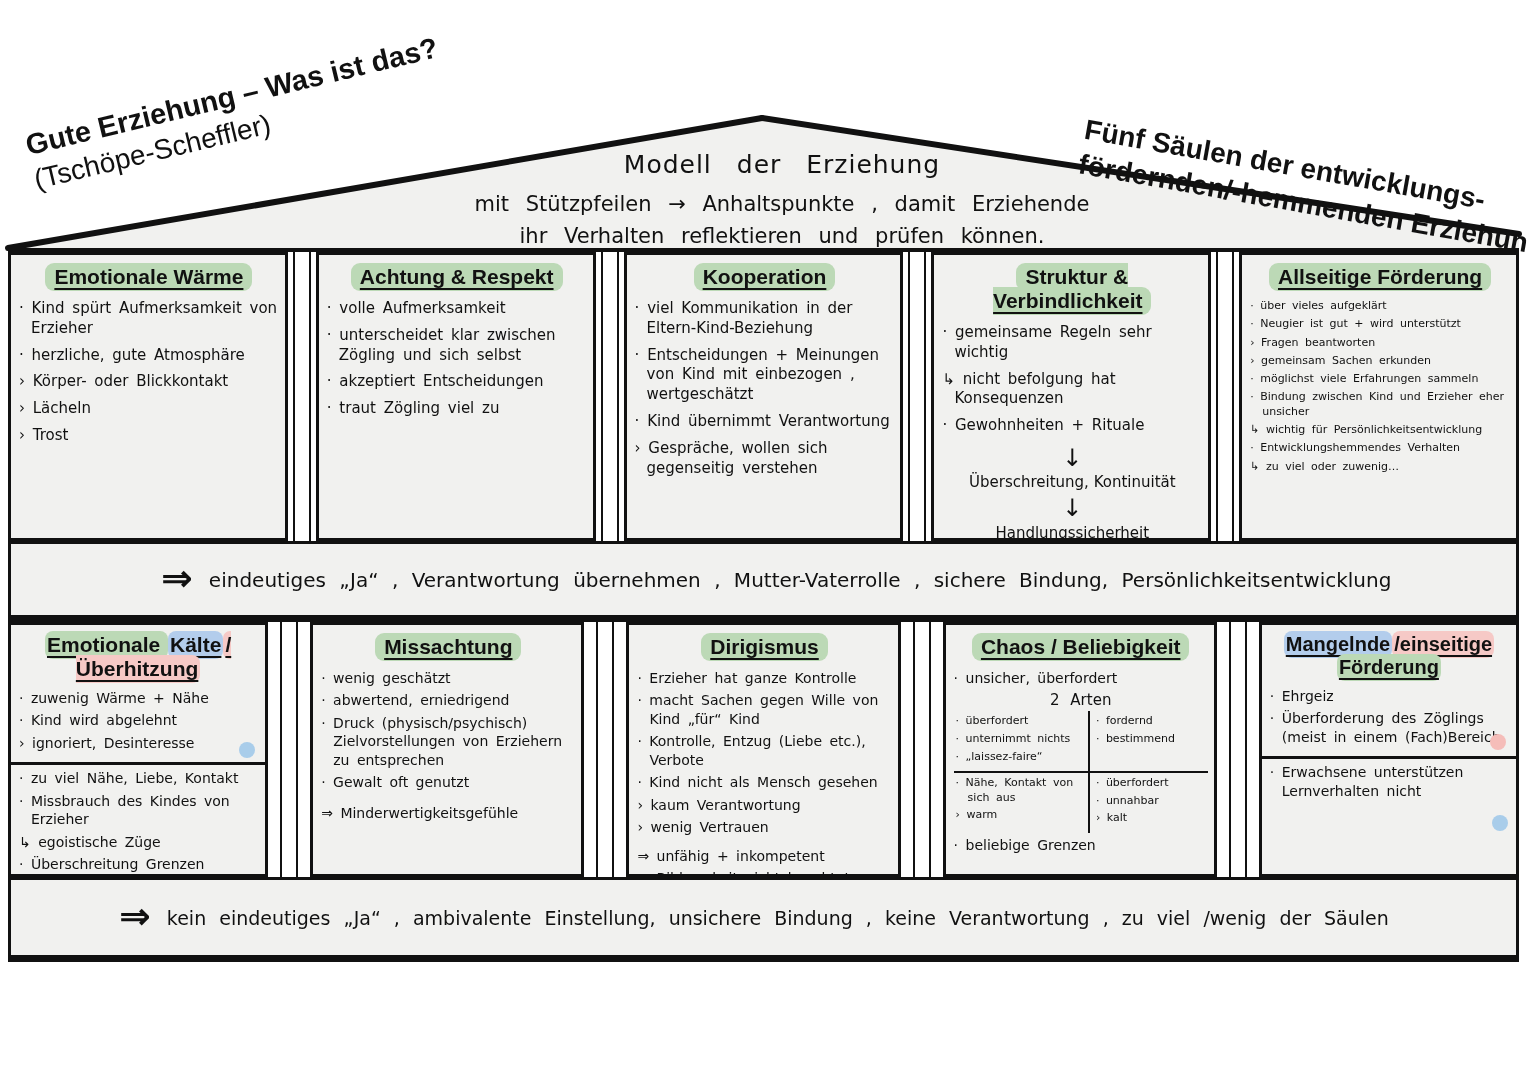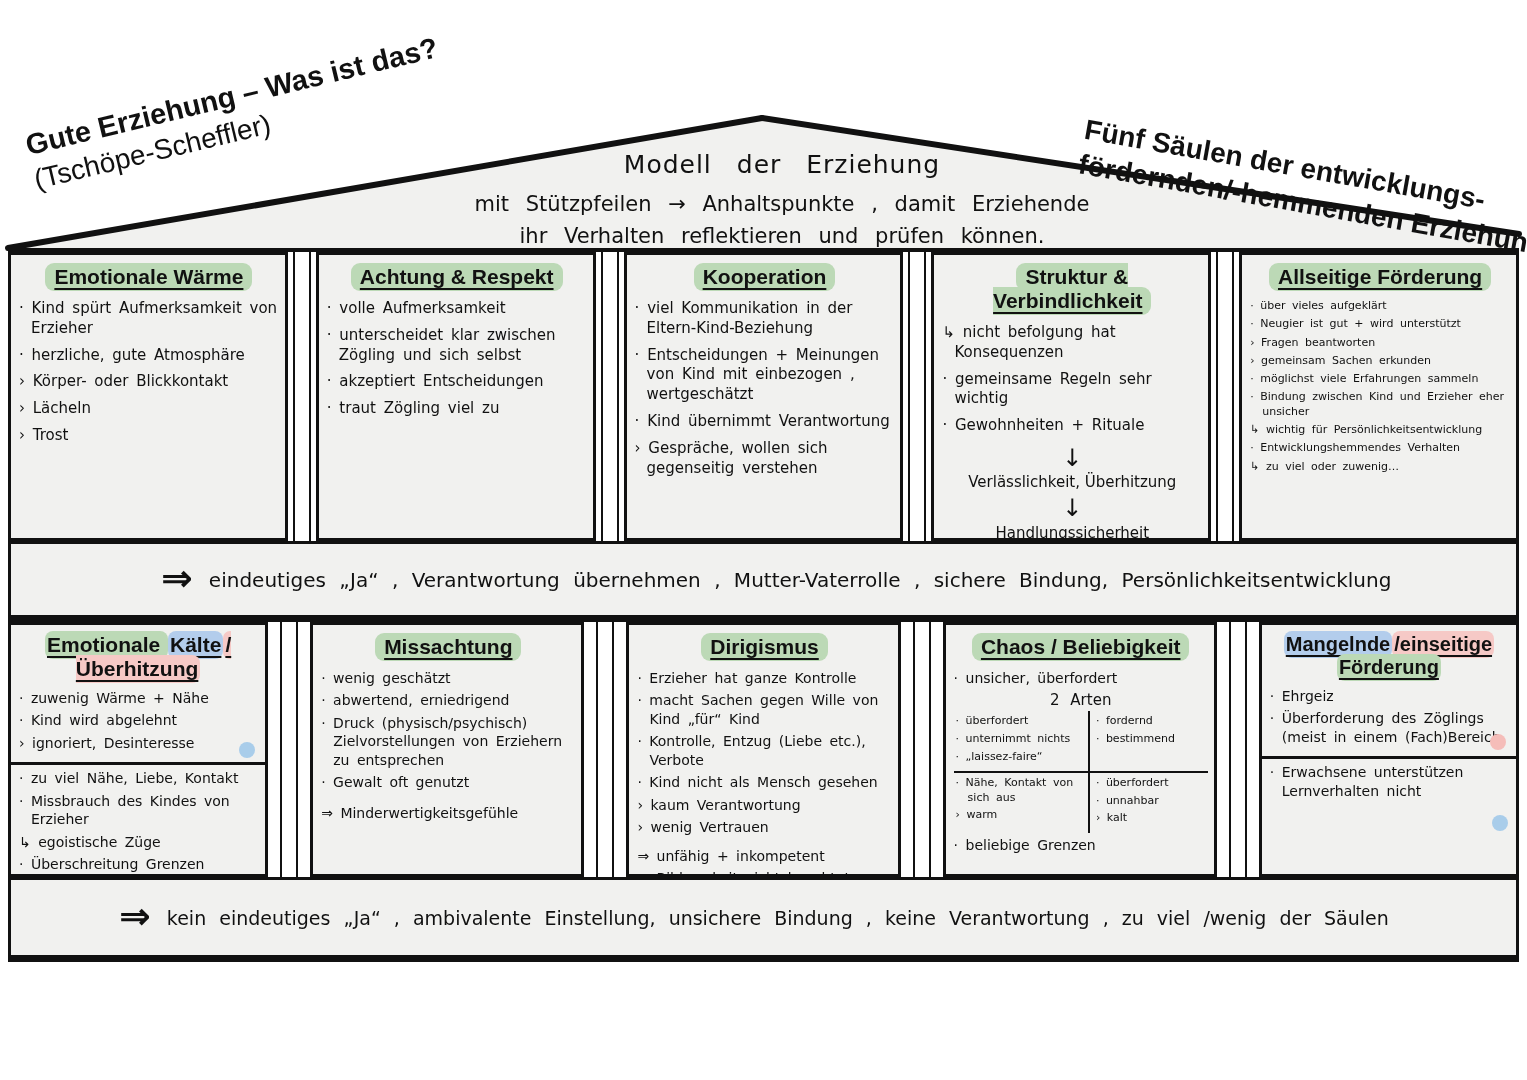--- a/index.html
+++ b/index.html
@@ -124,26 +124,26 @@
         <div class="ptitle"><span class="hl hl-green">Kooperation</span></div>
         <div class="li">· viel Kommunikation in der Eltern-Kind-Beziehung</div>
         <div class="li">· Entscheidungen + Meinungen von Kind mit einbezogen , wertgeschätzt</div>
         <div class="li">· Kind übernimmt Verantwortung</div>
         <div class="li">› Gespräche, wollen sich gegenseitig verstehen</div>
       </div>
       <div class="gap"></div>
 
       <div class="pillar p3">
         <div class="ptitle"><span class="hl hl-green">Struktur &amp; Verbindlichkeit</span></div>
+        <div class="li">· gemeinsame Regeln sehr wichtig</div>
         <div class="li">↳ nicht befolgung hat Konsequenzen</div>
-        <div class="li">· gemeinsame Regeln sehr wichtig</div>
         <div class="li">· Gewohnheiten + Rituale</div>
         <div class="flow">
           <div class="fa">↓</div>
-          <div class="fl">Verlässlichkeit, Überhitzung</div>
+          <div class="fl">Überschreitung, Kontinuität</div>
           <div class="fa">↓</div>
           <div class="fl">Handlungssicherheit</div>
         </div>
       </div>
       <div class="gap"></div>
 
       <div class="pillar p4">
         <div class="ptitle"><span class="hl hl-green">Allseitige Förderung</span></div>
         <div class="li">· über vieles aufgeklärt</div>
         <div class="li">· Neugier ist gut + wird unterstützt</div>

